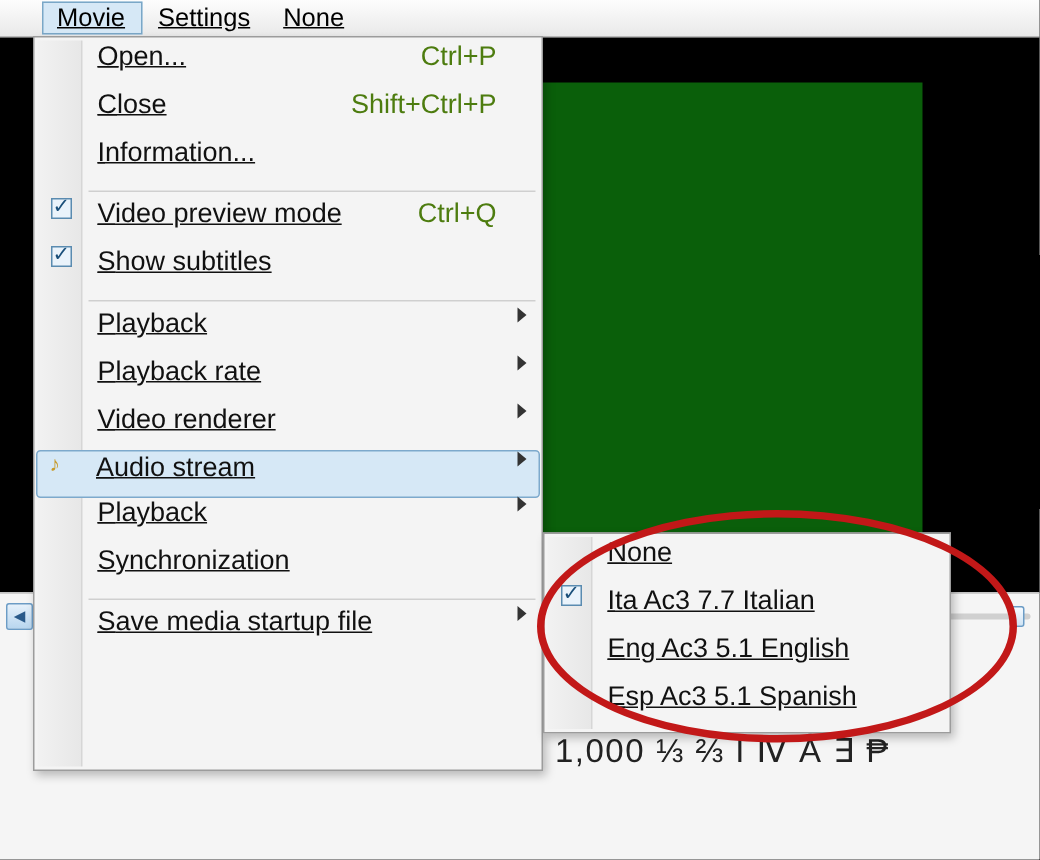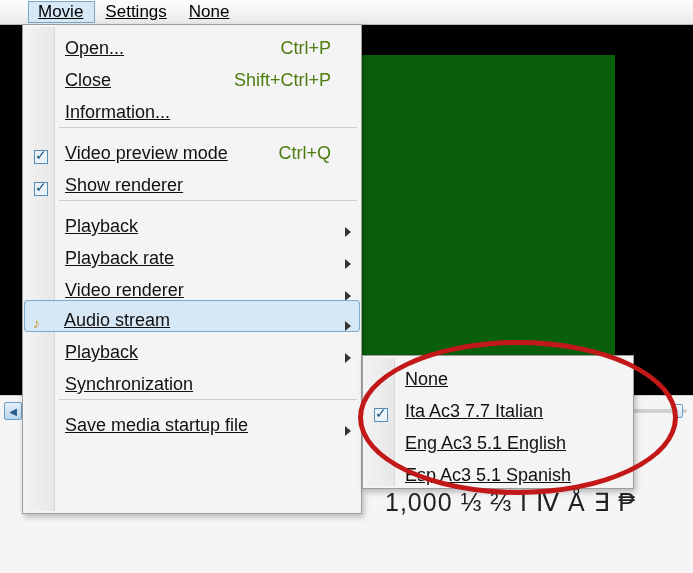--- a/index.html
+++ b/index.html
@@ -78,22 +78,22 @@
   .slider-thumb {
     position:absolute; right:4px; top:-5px;
     width:10px;height:14px;
     background:linear-gradient(#f7fbff,#cfe3f4);
     border:1px solid #6b9cc6;
     border-radius:2px;
   }
   .status-text {
     position:absolute;
     top: 488px;
-    left: 385px;
-    font-size:25px;
+    left: 370px;
+    font-size:22px;
     color:#222;
     letter-spacing:1px;
   }
 
   
   .menu {
     position: absolute;
     background: #f4f4f4;
     border: 1px solid #9c9c9c;
     box-shadow: 2px 3px 6px rgba(0,0,0,0.25);
@@ -102,21 +102,21 @@
   .menu-gutter {
     position:absolute;
     top:2px; bottom:2px; left:2px;
     width: 30px;
     background: linear-gradient(to right,#f2f2f2,#e7e7e7);
     border-right:1px solid #d6d6d6;
   }
   .menu-item {
     position:relative;
     display:flex;
-    align-items:flex-end;
+    align-items:flex-start;
     height: 32px;
     padding: 0 28px 0 40px;
     font-size:18px;
     color:#111;
     white-space:nowrap;
   }
   .menu-item .lbl { text-decoration: underline; text-decoration-color: rgba(0,0,0,0);}
   .menu-item .lbl::first-letter { text-decoration: underline; }
   .menu-item.u .lbl { text-decoration: underline; }
   .menu-item .shortcut {
@@ -216,21 +216,21 @@
 
   <div class="menu-sep"></div>
 
   <div class="menu-item u">
     <span class="check on"></span>
     <span class="lbl">Video preview mode</span>
     <span class="shortcut">Ctrl+Q</span>
   </div>
   <div class="menu-item u">
     <span class="check on"></span>
-    <span class="lbl">Show renderer</span>
+    <span class="lbl">Show subtitles</span>
   </div>
 
   <div class="menu-sep"></div>
 
   <div class="menu-item u">
     <span class="lbl">Playback</span>
     <span class="submenu-arrow"></span>
   </div>
   <div class="menu-item u">
     <span class="lbl">Playback rate</span>

